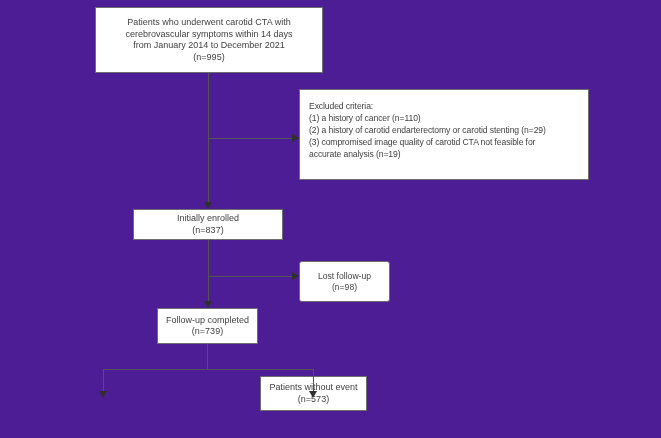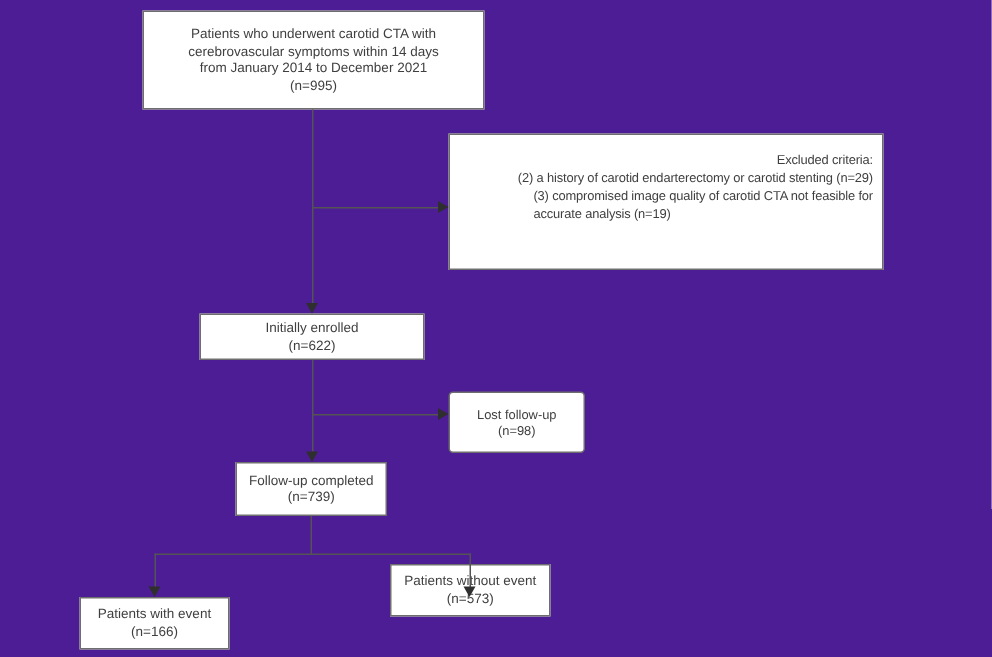--- a/index.html
+++ b/index.html
@@ -26,21 +26,21 @@
     flex-direction: column;
     justify-content: center;
     align-items: center;
     text-align: center;
     font-size: 9px;
     line-height: 11.5px;
     white-space: pre-line;
   }
   .box-top        { left: 95px;  top: 7px;   width: 228px; height: 66px; }
   .box-excluded   { left: 299px; top: 89px;  width: 290px; height: 91px;
-                    align-items: flex-end; text-align: left;
+                    align-items: flex-start; text-align: left;
                     padding: 10px 6px 8px 9px; font-size: 8.6px;
                     line-height: 12px; letter-spacing: -0.1px; justify-content: flex-start; }
   .box-enrolled   { left: 133px; top: 209px; width: 150px; height: 31px; text-align: center; }
   .box-lost       { left: 299px; top: 261px; width: 91px;  height: 41px; border-radius: 3px; font-size: 8.6px; line-height: 10.5px; }
   .box-completed  { left: 157px; top: 308px; width: 101px; height: 36px; justify-content: center; }
   .box-withevent  { left: 53px;  top: 398px; width: 100px; height: 35px; }
   .box-noevent    { left: 260px; top: 376px; width: 107px; height: 35px; }
 
   .line {
     position: absolute;
@@ -72,44 +72,41 @@
 
   <div class="box box-top">
     <div>Patients who underwent carotid CTA with
 cerebrovascular symptoms within 14 days
 from January 2014 to December 2021</div>
     <div>(n=995)</div>
   </div>
 
   <div class="box box-excluded">
     <div class="excl-item">Excluded criteria:</div>
+    <div class="excl-item">(1) a history of cancer (n=110)</div>
     <div class="excl-item">(2) a history of carotid endarterectomy or carotid stenting (n=29)</div>
     <div class="excl-item">(3) compromised image quality of carotid CTA not feasible for
 accurate analysis (n=19)</div>
   </div>
 
   <div class="box box-enrolled">
     <div>Initially enrolled</div>
-    <div>(n=622)</div>
+    <div>(n=837)</div>
   </div>
 
   <div class="box box-lost">
     <div>Lost follow-up</div>
     <div>(n=98)</div>
   </div>
 
   <div class="box box-completed">
     <div>Follow-up completed</div>
     <div>(n=739)</div>
   </div>
 
-  <div class="box box-withevent">
-    <div>Patients with event</div>
-    <div>(n=166)</div>
-  </div>
 
   <div class="box box-noevent">
     <div>Patients without event</div>
     <div>(n=573)</div>
   </div>
 
   <div class="line vline" style="left:208px; top:73px;  height:130px;"></div>
   <div class="arrow-down" style="left:204px; top:202px;"></div>
 
   <div class="line hline" style="left:208px; top:138px; width:85px;"></div>

